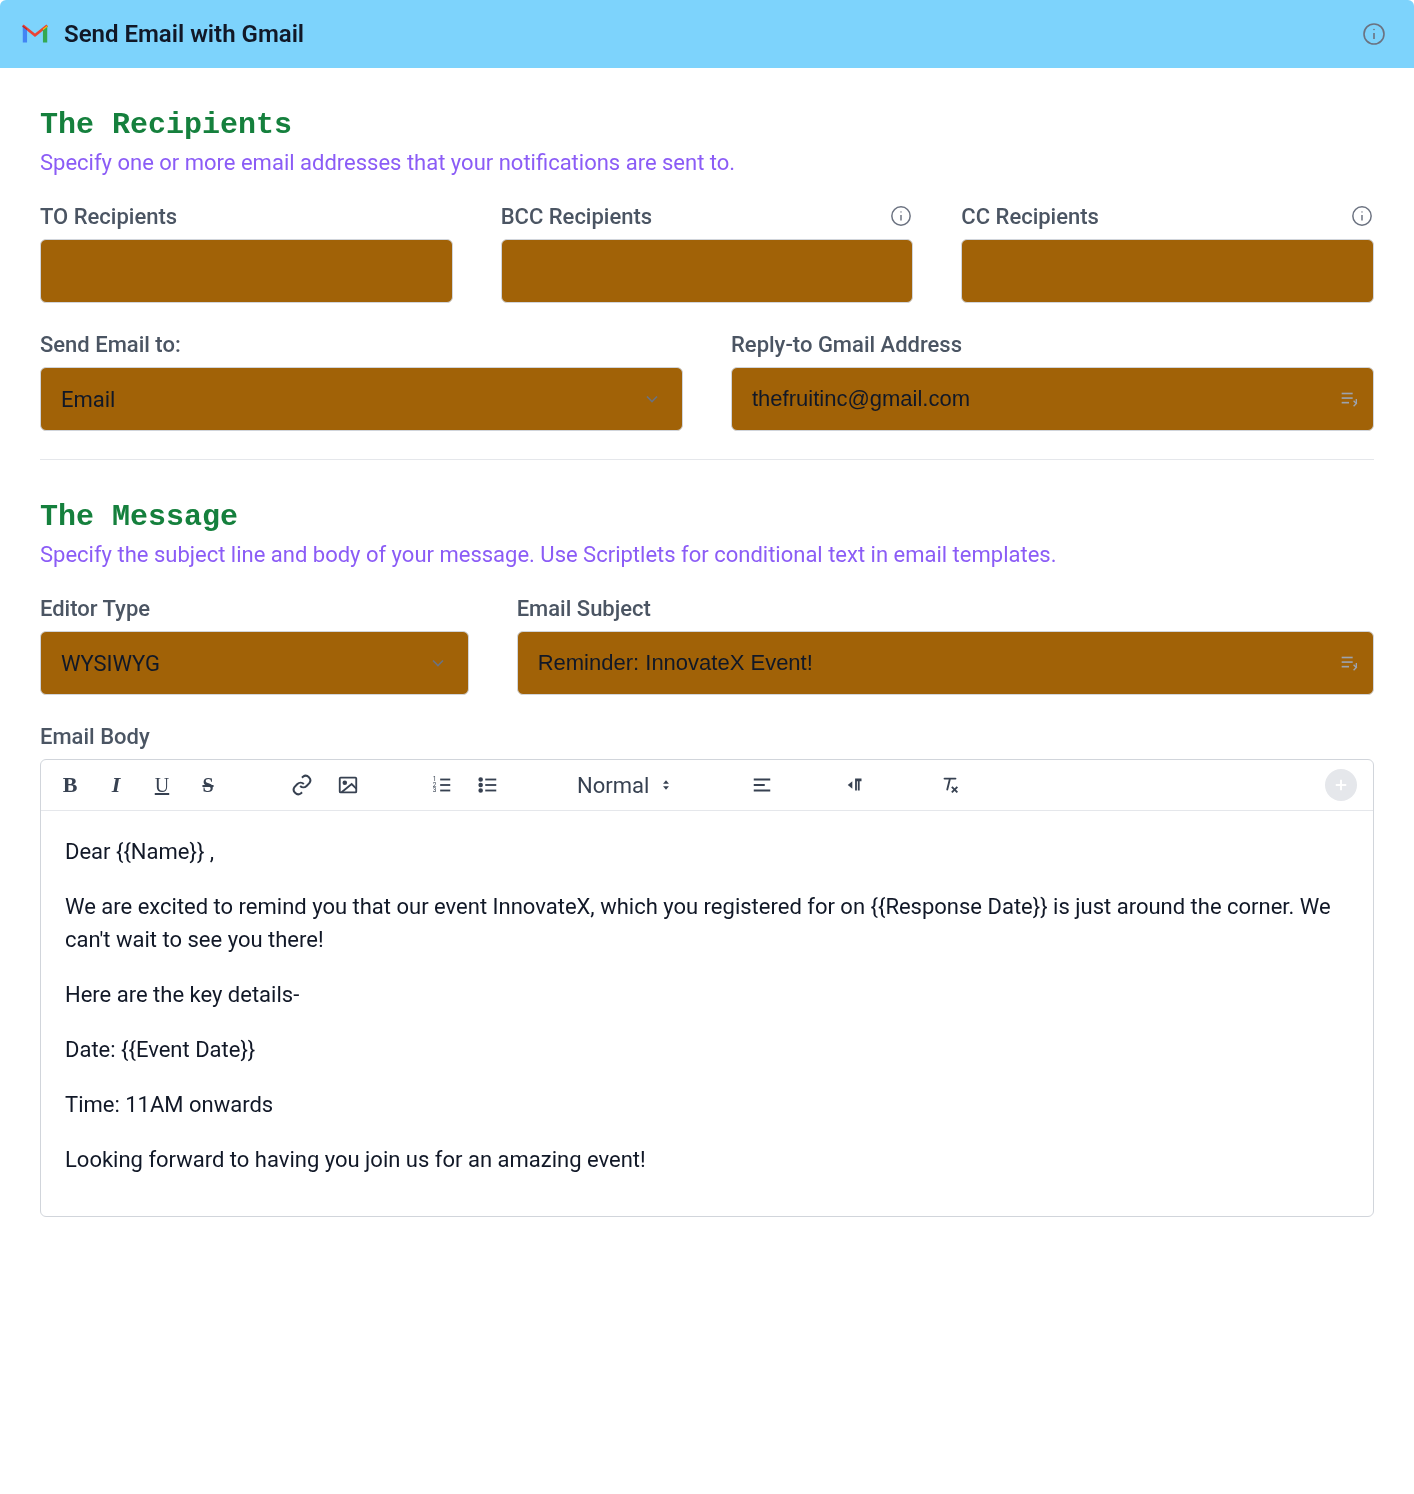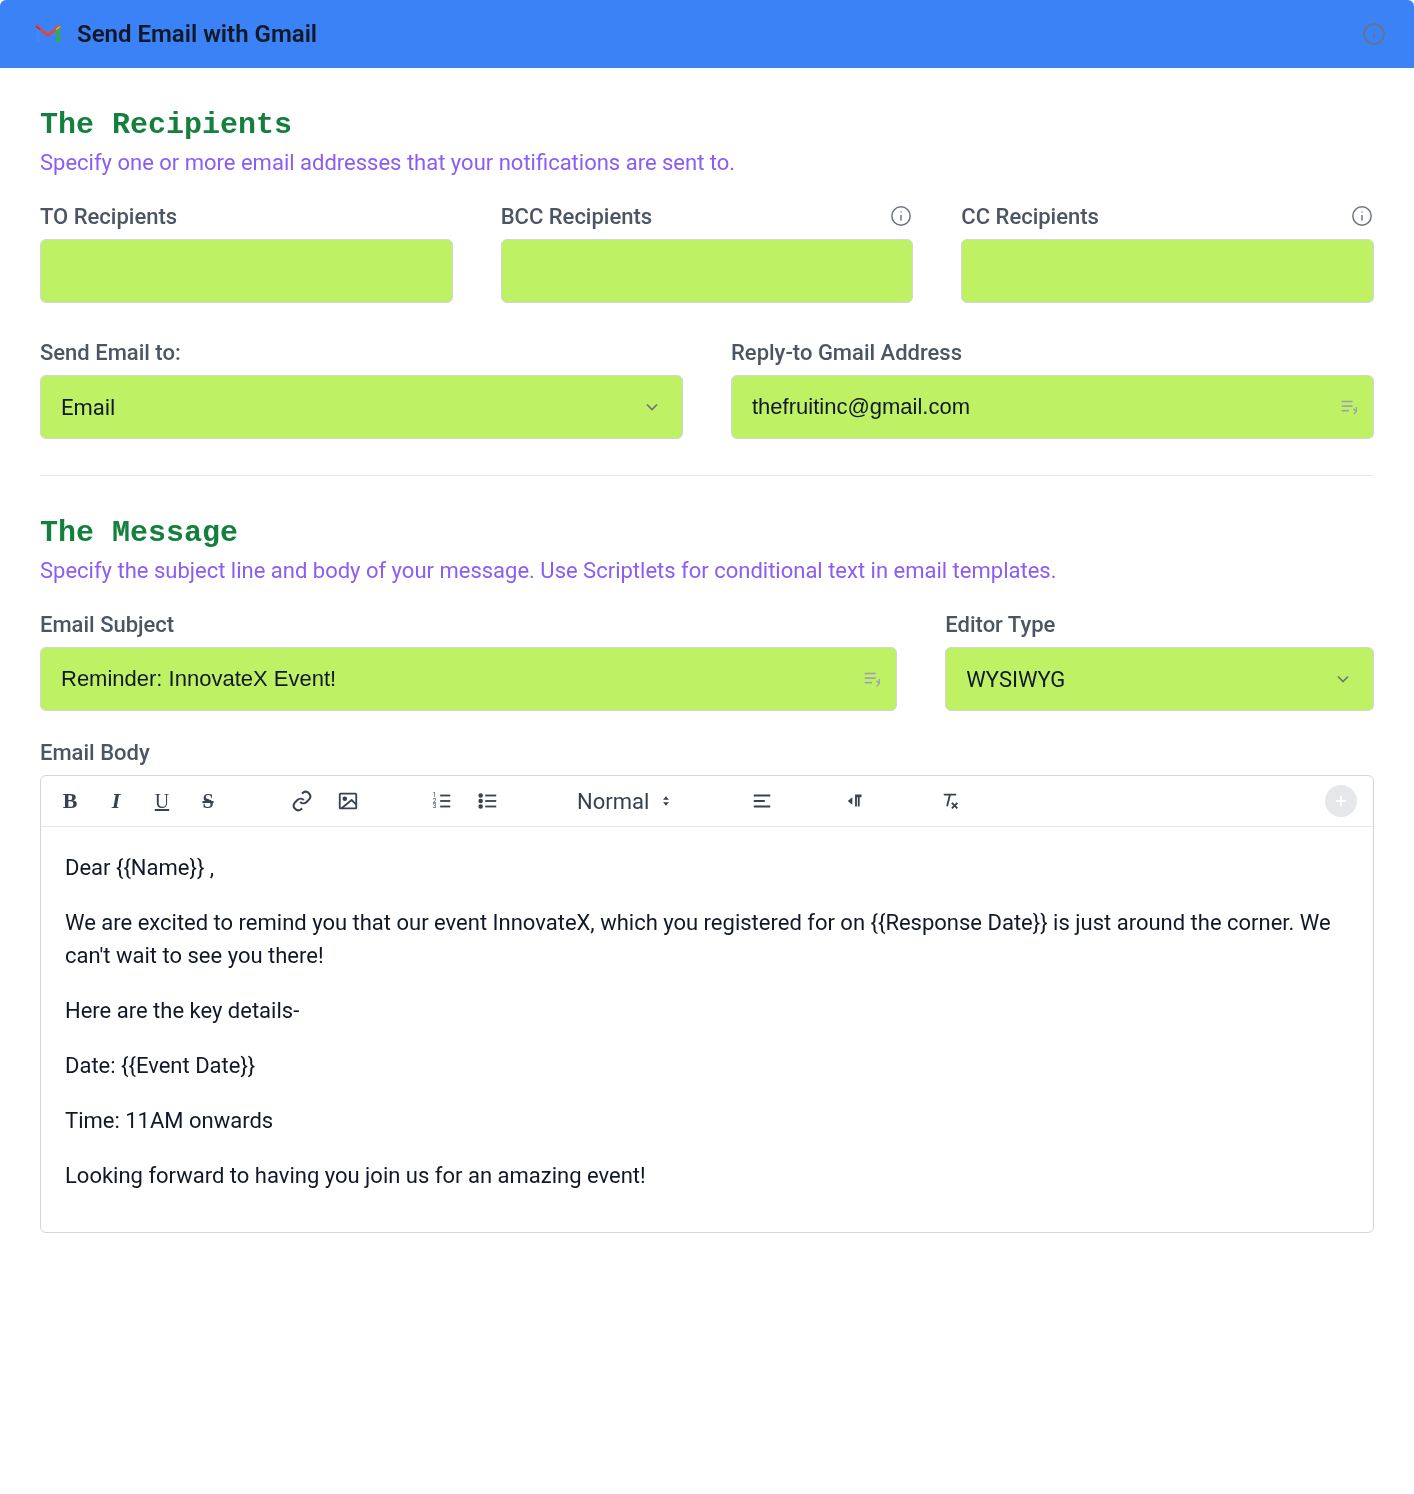--- a/index.html
+++ b/index.html
@@ -3,24 +3,24 @@
 <meta charset="utf-8">
 <style>
   * { box-sizing: border-box; margin: 0; padding: 0; }
   body {
     font-family: -apple-system, BlinkMacSystemFont, "Segoe UI", Roboto, Helvetica, Arial, sans-serif;
     background: #ffffff;
     color: #1f2937;
     width: 1414px;
   }
   .header-bar {
-    background: #3b82f6;
-    display: flex;
-    align-items: center;
-    padding: 20px 33px;
+    background: #7dd3fc;
+    display: flex;
+    align-items: center;
+    padding: 20px 20px;
     position: relative;
     border-radius: 6px 6px 0 0;
   }
   .gmail-logo {
     width: 30px;
     height: 22px;
     margin-right: 14px;
   }
   .header-title {
     font-size: 24px;
@@ -51,21 +51,21 @@
     font-family: Liberation Mono, monospace;
   }
   .section-desc {
     font-size: 22px;
     color: #8b5cf6;
     margin-bottom: 28px;
   }
   .row {
     display: flex;
     gap: 48px;
-    margin-bottom: 36px;
+    margin-bottom: 28px;
   }
   .field {
     display: flex;
     flex-direction: column;
     flex: 1;
     min-width: 0;
   }
   .field-label-row {
     display: flex;
     align-items: center;
@@ -77,21 +77,21 @@
     font-size: 22px;
     color: #4b5563;
     font-weight: 500;
   }
   .input, .select, .text-input {
     border: 1px solid #d1d5db;
     border-radius: 6px;
     height: 64px;
     padding: 0 20px;
     font-size: 22px;
-    background: #bef264;
+    background: #a16207;
     color: #111827;
     width: 100%;
     outline: none;
   }
   .select {
     display: flex;
     align-items: center;
     justify-content: space-between;
     cursor: pointer;
   }
@@ -280,50 +280,50 @@
       </div>
     </div>
   </div>
 
   <hr class="divider">
 
   <h2 class="section-title">The Message</h2>
   <p class="section-desc">Specify the subject line and body of your message. Use Scriptlets for conditional text in email templates.</p>
 
   <div class="row-2col-wide">
+    <div class="field col-narrow">
+      <div class="field-label-row">
+        <span class="field-label">Editor Type</span>
+      </div>
+      <div class="select">
+        <span>WYSIWYG</span>
+        <span>
+          <svg class="chevron" viewBox="0 0 24 24" fill="none" stroke="#6b7280" stroke-width="2">
+              <polyline points="6 9 12 15 18 9"></polyline>
+            </svg>
+        </span>
+      </div>
+    </div>
     <div class="field col-wide">
       <div class="field-label-row">
         <span class="field-label">Email Subject</span>
       </div>
       <div class="text-with-icon">
         <input class="text-input" type="text" value="Reminder: InnovateX Event!" style="">
         <span class="trailing-icon">
           <svg viewBox="0 0 24 24" width="22" height="22" fill="none" stroke="#9ca3af" stroke-width="1.8">
             <line x1="4" y1="6" x2="16" y2="6"></line>
               <line x1="4" y1="11" x2="16" y2="11"></line>
               <line x1="4" y1="16" x2="12" y2="16"></line>
             <polyline points="17 14 20 17 17 20" stroke-width="1.5"></polyline>
             <line x1="20" y1="17" x2="20" y2="12" stroke-width="1.5"></line>
           </svg>
         </span>
       </div>
     </div>
-    <div class="field col-narrow">
-      <div class="field-label-row">
-        <span class="field-label">Editor Type</span>
-      </div>
-      <div class="select">
-        <span>WYSIWYG</span>
-        <span>
-          <svg class="chevron" viewBox="0 0 24 24" fill="none" stroke="#6b7280" stroke-width="2">
-              <polyline points="6 9 12 15 18 9"></polyline>
-            </svg>
-        </span>
-      </div>
-    </div>
   </div>
 
   <div class="field">
     <div class="field-label-row">
       <span class="field-label">Email Body</span>
     </div>
     <div class="editor-wrap">
 
       <div class="toolbar">
         <div class="tool-group">

